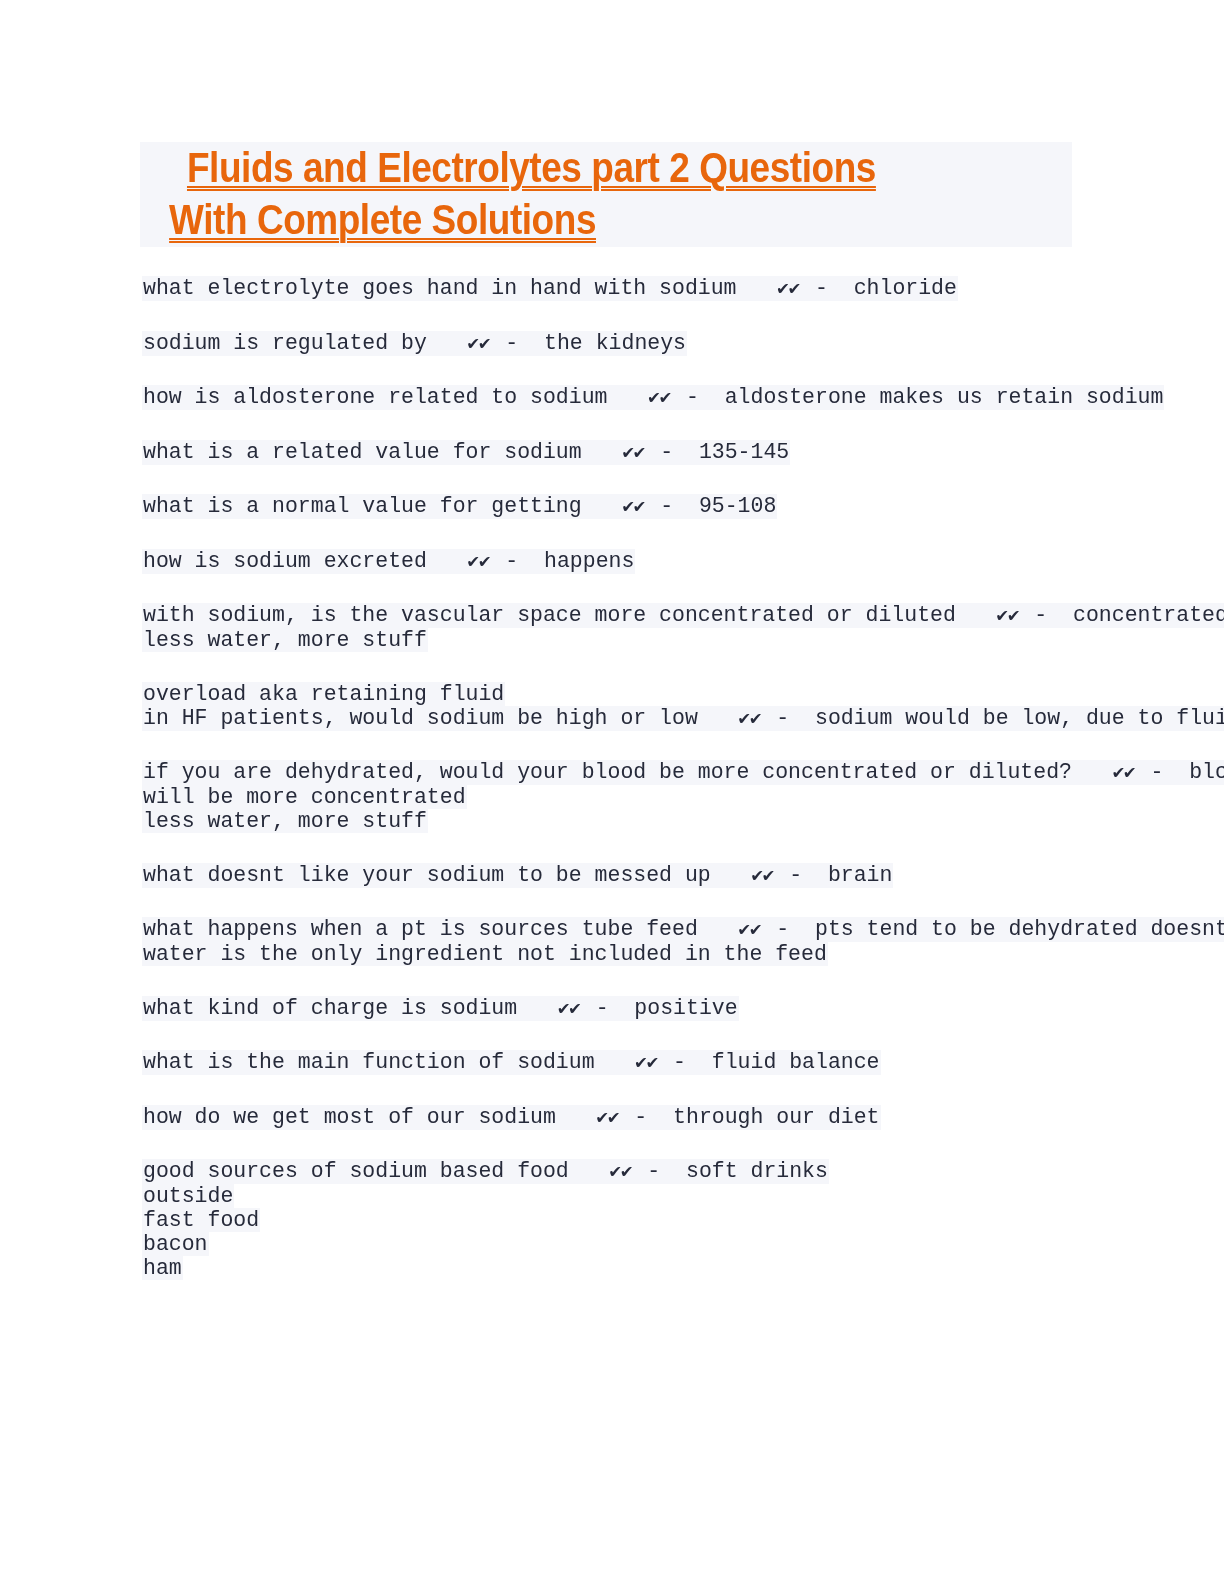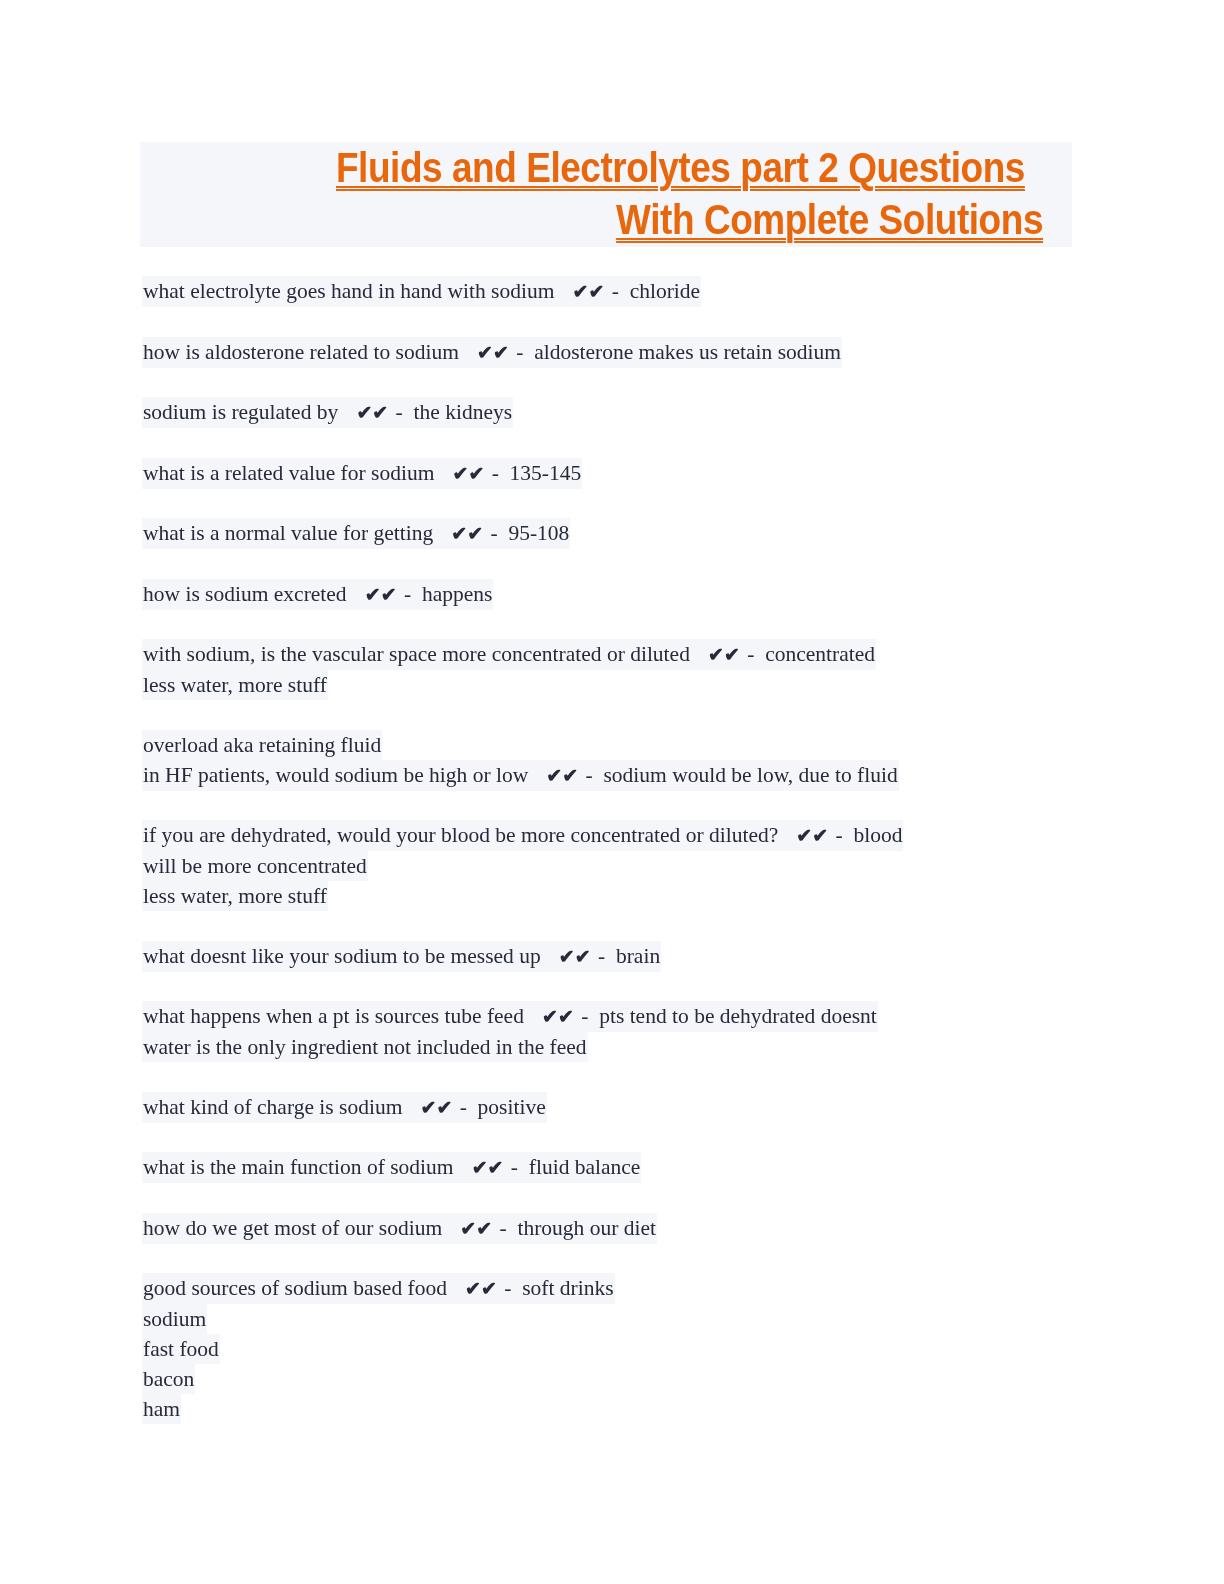--- a/index.html
+++ b/index.html
@@ -1,54 +1,54 @@
 <!DOCTYPE html>
 <html><head>
 <meta charset="utf-8">
 <style>
   html, body { margin: 0; padding: 0; background: #ffffff; }
   body { width: 1224px; height: 1584px; position: relative; overflow: hidden; }
   .title-box {
     position: absolute; left: 140px; top: 142px; width: 932px; height: 105px;
-    background: #f5f6fa; text-align: right;
+    background: #f5f6fa; text-align: left;
   }
   .title-line {
     display: inline-block;
     font-family: "Liberation Sans", sans-serif; font-weight: 900;
     font-size: 42px; line-height: 52px; color: #e8660c;
     letter-spacing: -0.5px;
     text-decoration: underline double; text-decoration-color: #e8660c;
     text-decoration-thickness: 2px; text-underline-offset: 4px;
     transform: scaleX(0.88); transform-origin: center;
   }
   .qa-list { position: absolute; left: 142px; top: 276px; width: 935px; }
   .qa {
-    font-family: Liberation Serif, serif; font-size: 21.5px; line-height: 30px;
+    font-family: Liberation Mono, monospace; font-size: 21.5px; line-height: 24px;
     color: #262a3a; margin-bottom: 29.5px;
   }
   .line { display: inline-block; background: #f5f6fa; padding: 0 1px; white-space: pre; }
   .check { font-size: 19px; font-weight: bold; color: #262a3a; padding: 0 2px; }
 </style>
 </head>
 <body>
 
 <div class="title-box">
   <div><span class="title-line">Fluids and Electrolytes part 2 Questions</span></div>
   <div><span class="title-line">With Complete Solutions</span></div>
 </div>
 
 <div class="qa-list" id="qa-list">
     <div class="qa">
       <div><span class="line"><span>what electrolyte goes hand in hand with sodium   </span><span class="check">✔✔</span><span> -  chloride</span></span></div>
     </div>
     <div class="qa">
-      <div><span class="line"><span>how is aldosterone related to sodium   </span><span class="check">✔✔</span><span> -  aldosterone makes us retain sodium</span></span></div>
+      <div><span class="line"><span>sodium is regulated by   </span><span class="check">✔✔</span><span> -  the kidneys</span></span></div>
     </div>
     <div class="qa">
-      <div><span class="line"><span>sodium is regulated by   </span><span class="check">✔✔</span><span> -  the kidneys</span></span></div>
+      <div><span class="line"><span>how is aldosterone related to sodium   </span><span class="check">✔✔</span><span> -  aldosterone makes us retain sodium</span></span></div>
     </div>
     <div class="qa">
       <div><span class="line"><span>what is a related value for sodium   </span><span class="check">✔✔</span><span> -  135-145</span></span></div>
     </div>
     <div class="qa">
       <div><span class="line"><span>what is a normal value for getting   </span><span class="check">✔✔</span><span> -  95-108</span></span></div>
     </div>
     <div class="qa">
       <div><span class="line"><span>how is sodium excreted   </span><span class="check">✔✔</span><span> -  happens</span></span></div>
     </div>
@@ -76,18 +76,18 @@
       <div><span class="line"><span>what kind of charge is sodium   </span><span class="check">✔✔</span><span> -  positive</span></span></div>
     </div>
     <div class="qa">
       <div><span class="line"><span>what is the main function of sodium   </span><span class="check">✔✔</span><span> -  fluid balance</span></span></div>
     </div>
     <div class="qa">
       <div><span class="line"><span>how do we get most of our sodium   </span><span class="check">✔✔</span><span> -  through our diet</span></span></div>
     </div>
     <div class="qa">
       <div><span class="line"><span>good sources of sodium based food   </span><span class="check">✔✔</span><span> -  soft drinks</span></span></div>
-      <div><span class="line">sodium</span></div>
+      <div><span class="line">outside</span></div>
       <div><span class="line">fast food</span></div>
       <div><span class="line">bacon</span></div>
       <div><span class="line">ham</span></div>
     </div>
   </div>
 
 </body></html>

